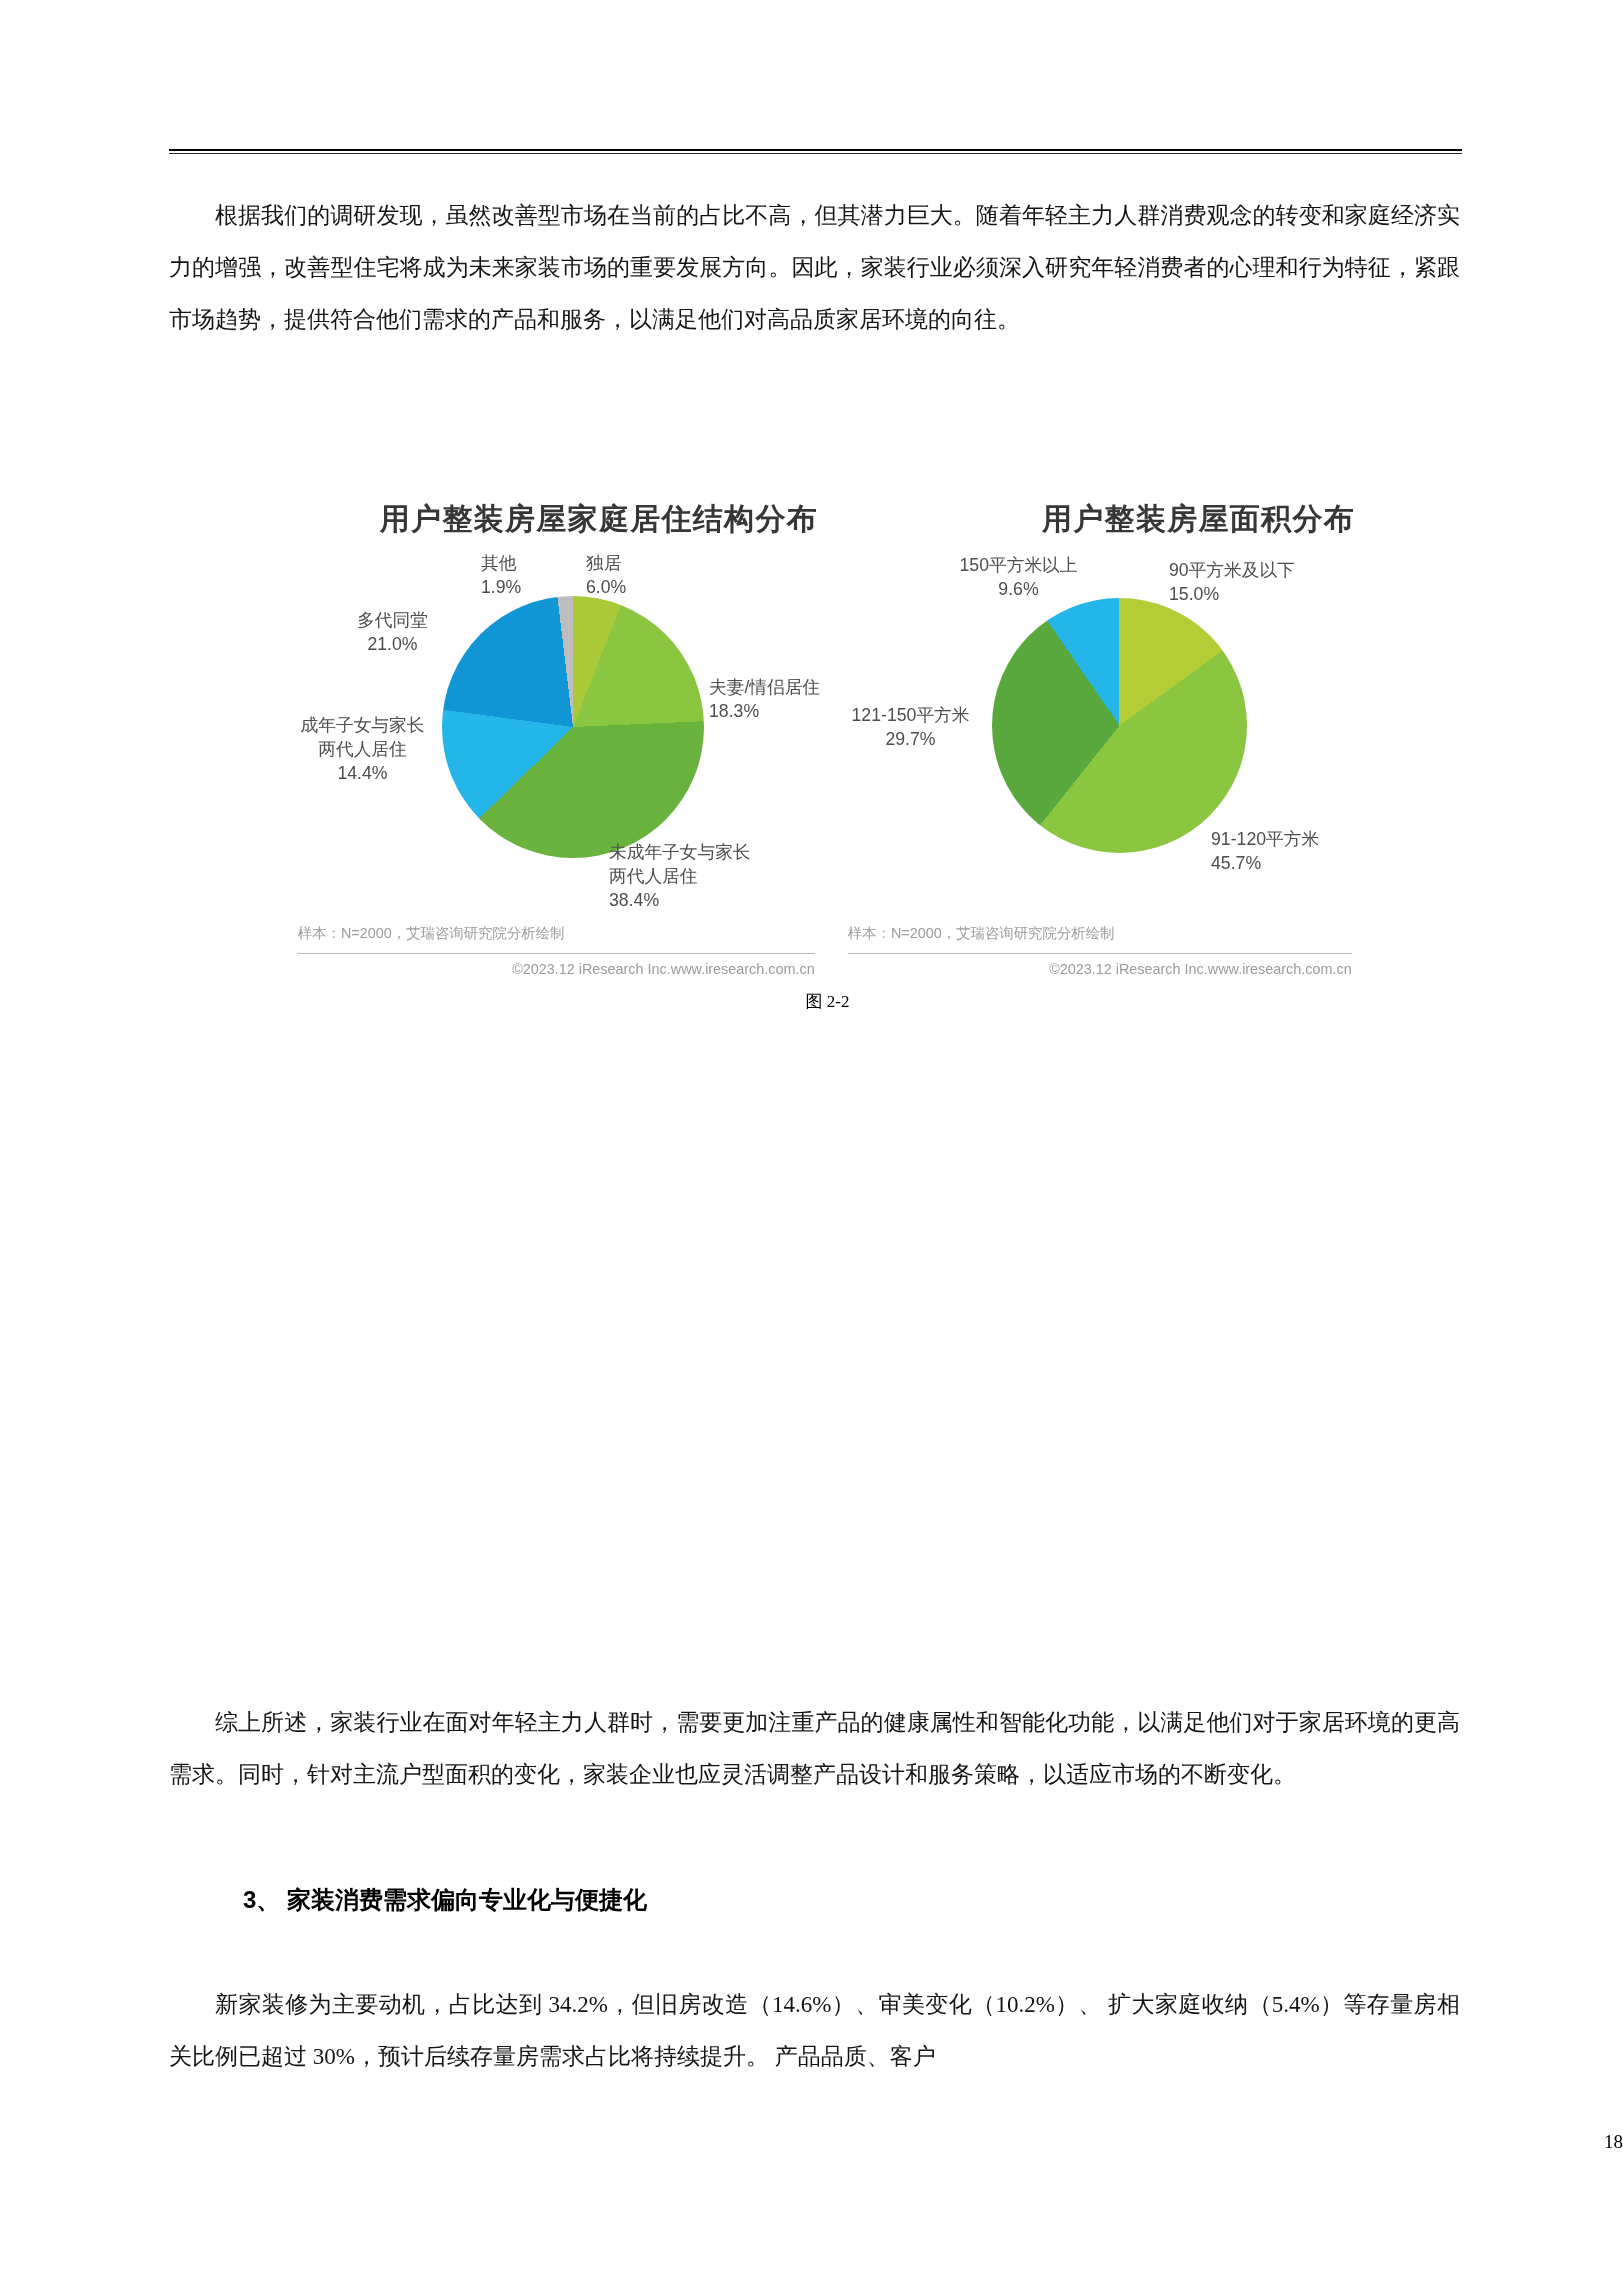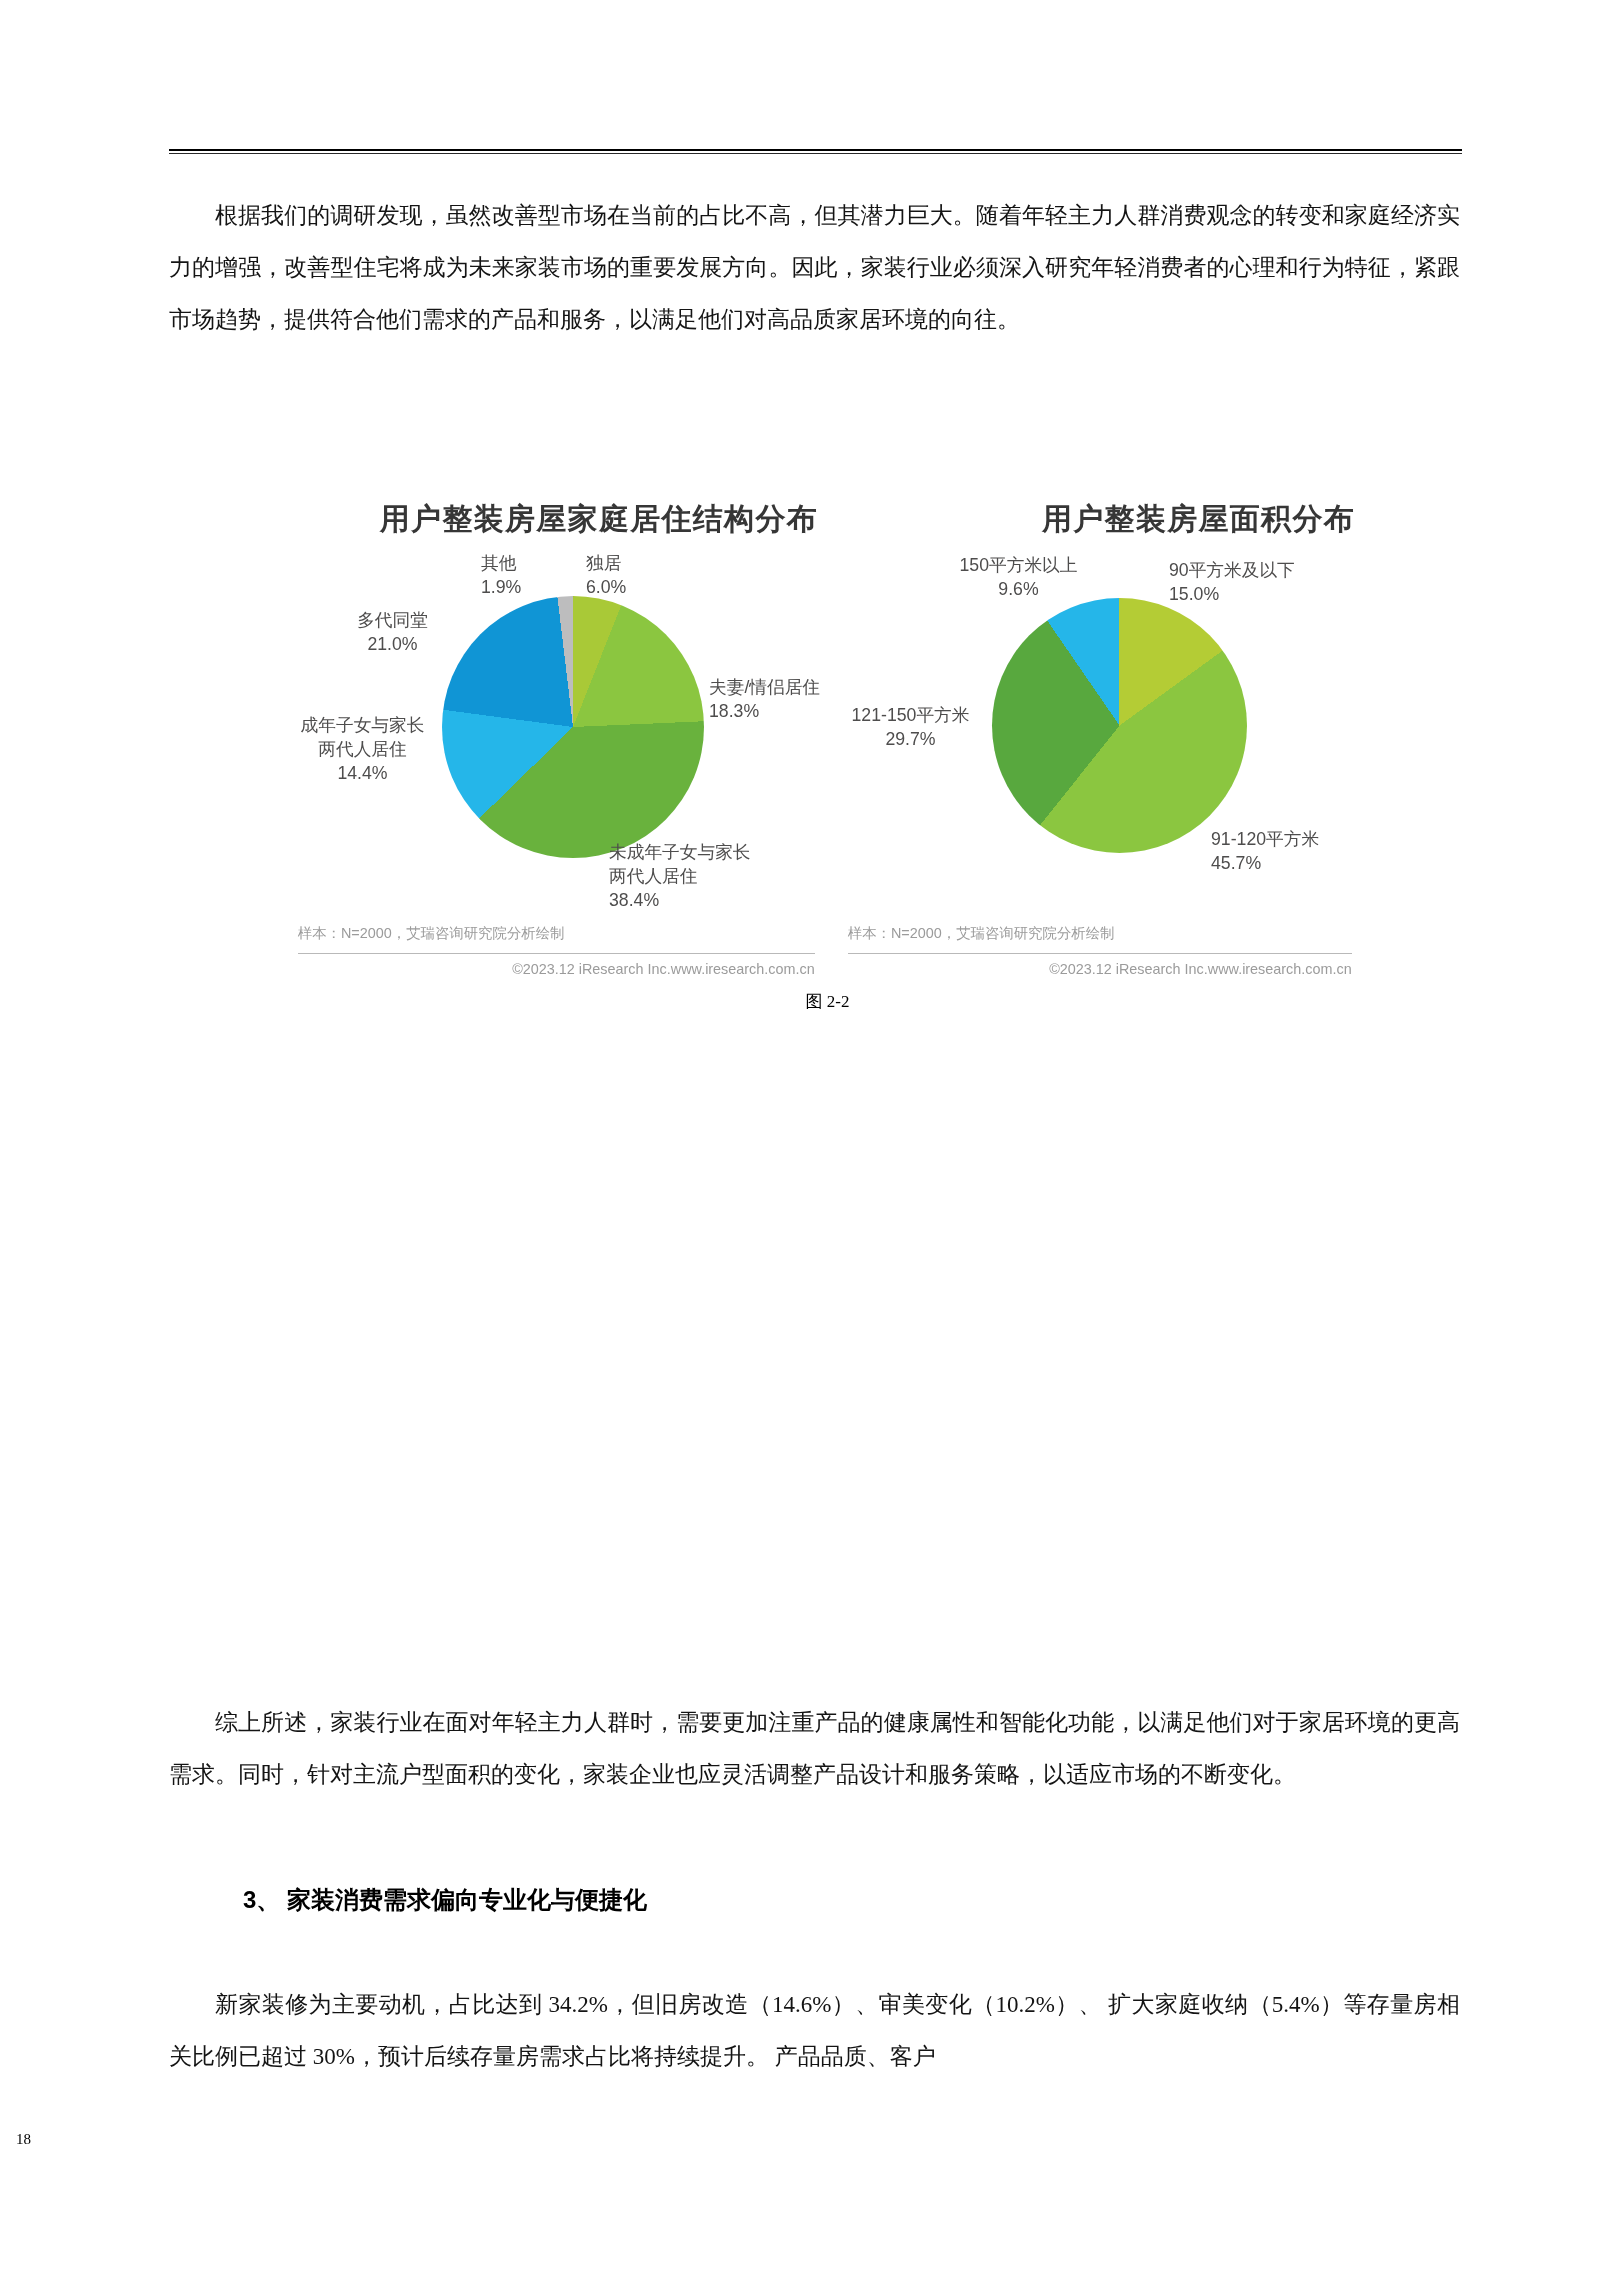--- a/index.html
+++ b/index.html
@@ -12,21 +12,21 @@
   .para{position:absolute;left:169px;width:1291px;margin:0;font-size:23px;line-height:52px;
         text-align:justify;text-indent:46px;color:#141414;}
   .p1{top:190px;}
   .p2{top:1092px;}
   .p3{top:1416px;}
   .p4{top:1697px;}
   .p5{top:1979px;}
   .h3{position:absolute;left:243px;top:1884px;margin:0;
       font-family:"Liberation Sans",sans-serif;font-weight:bold;font-size:24px;color:#000;}
   .figcap{position:absolute;top:990px;left:0;right:0;text-align:center;font-size:17px;color:#000;padding-left:32px;}
-  .pagenum{position:absolute;top:2131px;left:0;right:0;text-align:left;font-size:15px;color:#000;padding-left:16px;}
+  .pagenum{position:absolute;top:2131px;left:0;right:0;text-align:right;font-size:19px;color:#000;padding-left:16px;}
 
   
   .chart{position:absolute;top:488px;height:505px;font-family:"Liberation Sans",sans-serif;}
   .chart-left{left:288px;width:530px;}
   .chart-right{left:838px;width:517px;}
   .chart-title{position:absolute;top:10.5px;left:0;right:0;text-align:right;
                font-weight:bold;font-size:30px;color:#363636;letter-spacing:1.3px;}
   .pie{position:absolute;border-radius:50%;}
   .pie-left{left:154px;top:108px;width:262px;height:262px;}
   .pie-right{left:154px;top:110px;width:255px;height:255px;}

